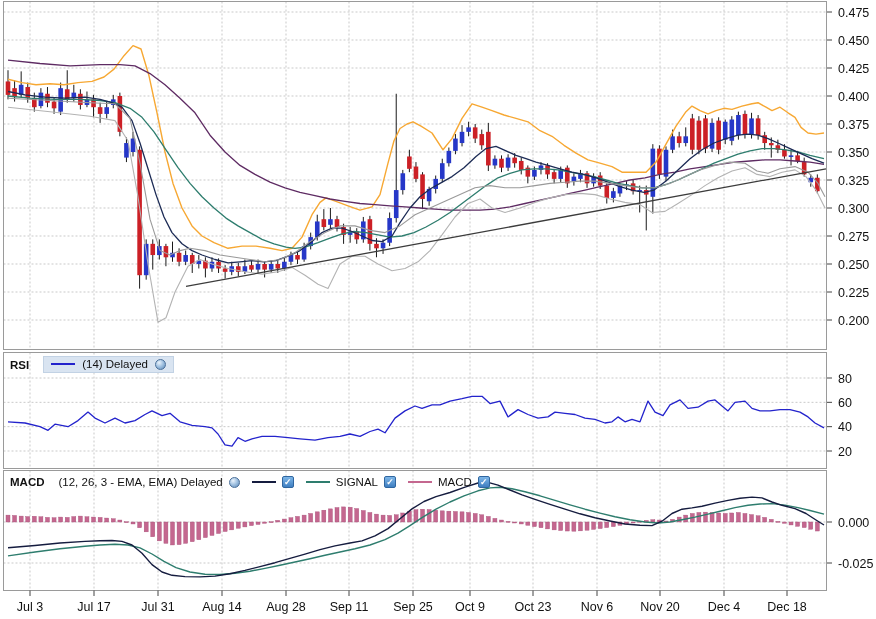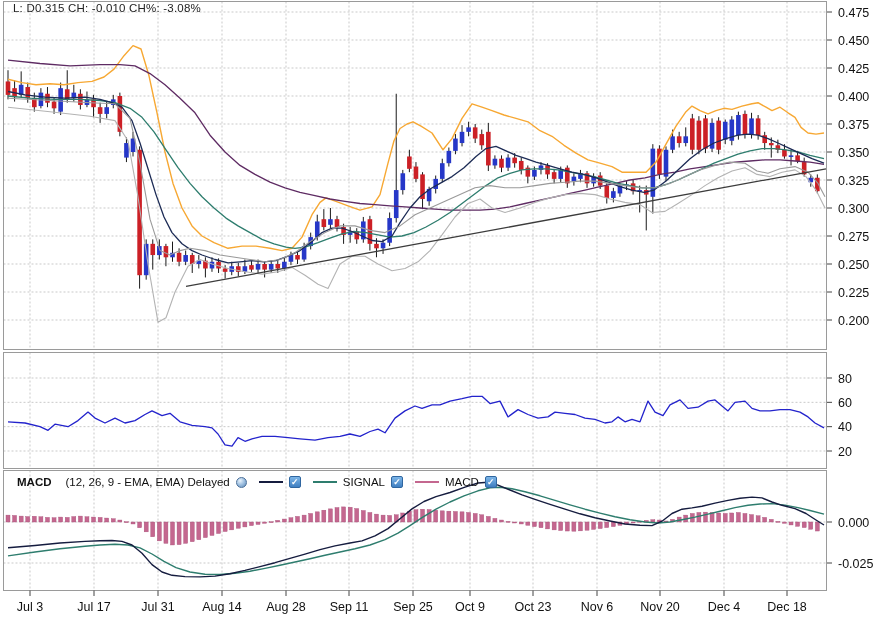--- a/index.html
+++ b/index.html
@@ -4,21 +4,21 @@
 <style>
   html,body{margin:0;padding:0;background:#fff;}
   #chart-root{position:relative;width:876px;height:619px;background:#fff;overflow:hidden;
     font-family:"Liberation Sans", sans-serif;}
   #chart-svg{position:absolute;left:0;top:0;}
   svg text{font-family:"Liberation Sans", sans-serif;fill:#111;}
   .overlay{position:absolute;white-space:nowrap;}
   .quote{left:13px;top:2px;font-size:11.5px;color:#222;letter-spacing:0.2px;}
   .legend{display:flex;align-items:center;font-size:11.5px;color:#111;}
   .rsi-legend{left:10px;top:356px;}
-  .macd-legend{left:17px;top:476px;}
+  .macd-legend{left:10px;top:476px;}
   .lgd-title{font-weight:bold;margin-right:14px;}
   .hl-box{display:inline-flex;align-items:center;background:#d9e4f1;border:1px solid #c2d2e4;
     padding:1px 7px 2px 7px;gap:7px;}
   .line-sample{display:inline-block;width:24px;height:0;border-top:2px solid #000;}
   .globe{display:inline-block;width:11px;height:11px;border-radius:50%;
     background:radial-gradient(circle at 35% 30%, #eaf3fc 0%, #9cbedf 50%, #5d88b5 100%);
     border:1px solid #4a6f99;box-sizing:border-box;}
   .chk{display:inline-flex;align-items:center;justify-content:center;width:12px;height:12px;
     border-radius:2px;background:linear-gradient(#7db6e8,#3f7fc1);border:1px solid #2f66a0;
     color:#fff;font-size:9px;font-weight:bold;box-sizing:border-box;}
@@ -529,26 +529,33 @@
       <line x1="597" y1="590.5" x2="597" y2="596" stroke="#444444" stroke-width="1"></line>
       <text x="597" y="611" text-anchor="middle" font-size="12.5">Nov 6</text>
       <line x1="660" y1="590.5" x2="660" y2="596" stroke="#444444" stroke-width="1"></line>
       <text x="660" y="611" text-anchor="middle" font-size="12.5">Nov 20</text>
       <line x1="724" y1="590.5" x2="724" y2="596" stroke="#444444" stroke-width="1"></line>
       <text x="724" y="611" text-anchor="middle" font-size="12.5">Dec 4</text>
       <line x1="787" y1="590.5" x2="787" y2="596" stroke="#444444" stroke-width="1"></line>
       <text x="787" y="611" text-anchor="middle" font-size="12.5">Dec 18</text>
     </svg>
 
-  <div class="overlay quote">L: D0.315 CH: -0.010 CH%: -3.08%</div>
 
+  <div class="overlay legend rsi-legend">
+    <span class="lgd-title">RSI</span>
+    <span class="hl-box">
+      <span class="line-sample" style="border-color:#2323cc;"></span>
+      <span>(14) Delayed</span>
+      <span class="globe"></span>
+    </span>
+  </div>
 
   <div class="overlay legend macd-legend">
     <span class="lgd-title">MACD</span>
-    <span>(12, 26, 9 - EMA, EMA) Delayed</span>
+    <span>(12, 26, 3 - EMA, EMA) Delayed</span>
     <span class="gap-s"></span>
     <span class="globe"></span>
     <span class="gap-m"></span>
     <span class="line-sample" style="border-color:#151c3f;"></span>
     <span class="gap-s"></span>
     <span class="chk">✓</span>
     <span class="gap-m"></span>
     <span class="line-sample" style="border-color:#2e7d6e;"></span>
     <span class="gap-s"></span>
     <span>SIGNAL</span>

